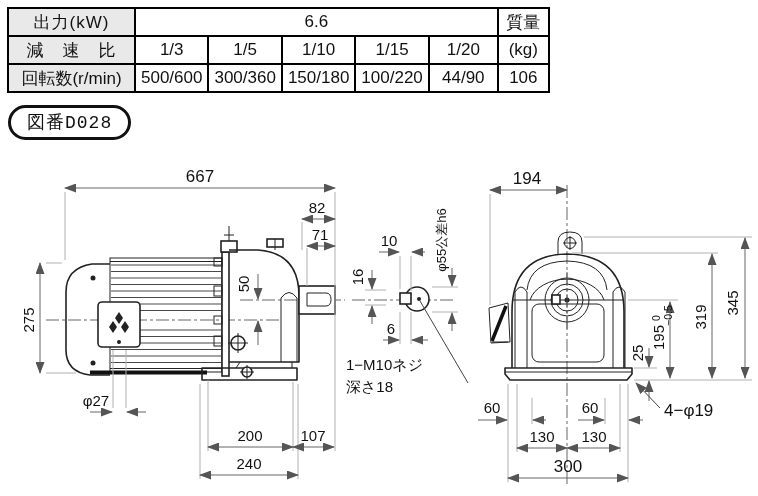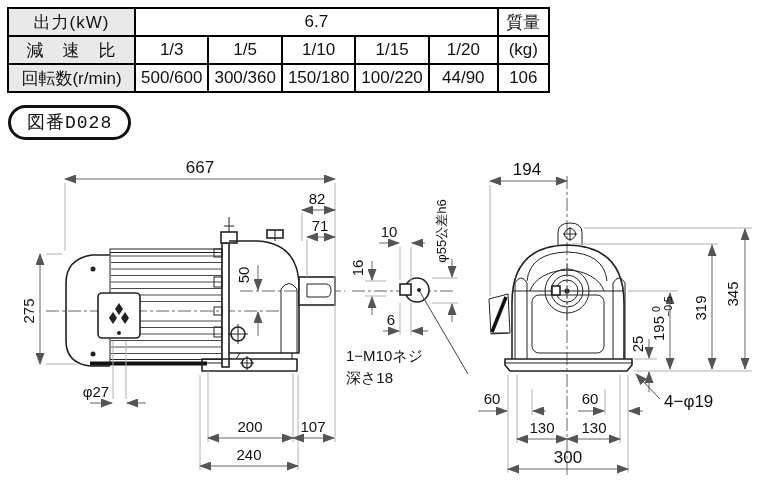--- a/index.html
+++ b/index.html
@@ -7,21 +7,21 @@
          font-family:"Liberation Sans","DejaVu Sans",sans-serif;color:#111;}
   
   table.spec{position:absolute;left:7px;top:7px;border-collapse:collapse;table-layout:fixed;}
   table.spec td{border:2px solid #000;text-align:center;vertical-align:middle;
                 height:26px;font-size:17px;padding:0 5px;white-space:nowrap;overflow:hidden;}
   td.hd{background:#e9e9e9;letter-spacing:1px;}
   
   #fig-badge{position:absolute;left:8px;top:105px;border:3px solid #111;border-radius:18px;
              padding:2px 16px 3px 16px;font-size:18px;letter-spacing:1px;font-family:Liberation Mono, monospace;}
   
-  #drawing{position:absolute;left:0;top:131px;width:682px;height:356px;}
+  #drawing{position:absolute;left:0;top:140px;width:682px;height:356px;}
   svg text{font-family:"Liberation Sans","DejaVu Sans",sans-serif;fill:#111;font-size:15px;}
   svg text.big{font-size:17px;}
   svg text.sm{font-size:13px;}
   svg text.tiny{font-size:10.5px;}
   .obj{stroke:#222;stroke-width:1.6;fill:none;stroke-linejoin:round;}
   .obj2{stroke:#222;stroke-width:1;fill:none;}
   .objw{stroke:#222;stroke-width:1.6;fill:#fff;}
   .fin{stroke:#333;stroke-width:0.9;}
   .dim{stroke:#666;stroke-width:1;fill:none;}
   .ext{stroke:#b0b0b0;stroke-width:1;fill:none;}
@@ -40,21 +40,21 @@
         <col style="width:69px">
         <col style="width:69px">
         <col style="width:69px">
         <col style="width:69px">
         <col style="width:69px">
         <col style="width:51px">
       </colgroup>
     <tbody>
         <tr>
       <td class="hd">出力(kW)</td>
-      <td colspan="5">6.7</td>
+      <td colspan="5">6.6</td>
       <td>質量</td>
     </tr>
     <tr>
       <td class="hd">減　速　比</td>
       <td>1/3</td>
       <td>1/5</td>
       <td>1/10</td>
       <td>1/15</td>
       <td>1/20</td>
       <td>(kg)</td>

